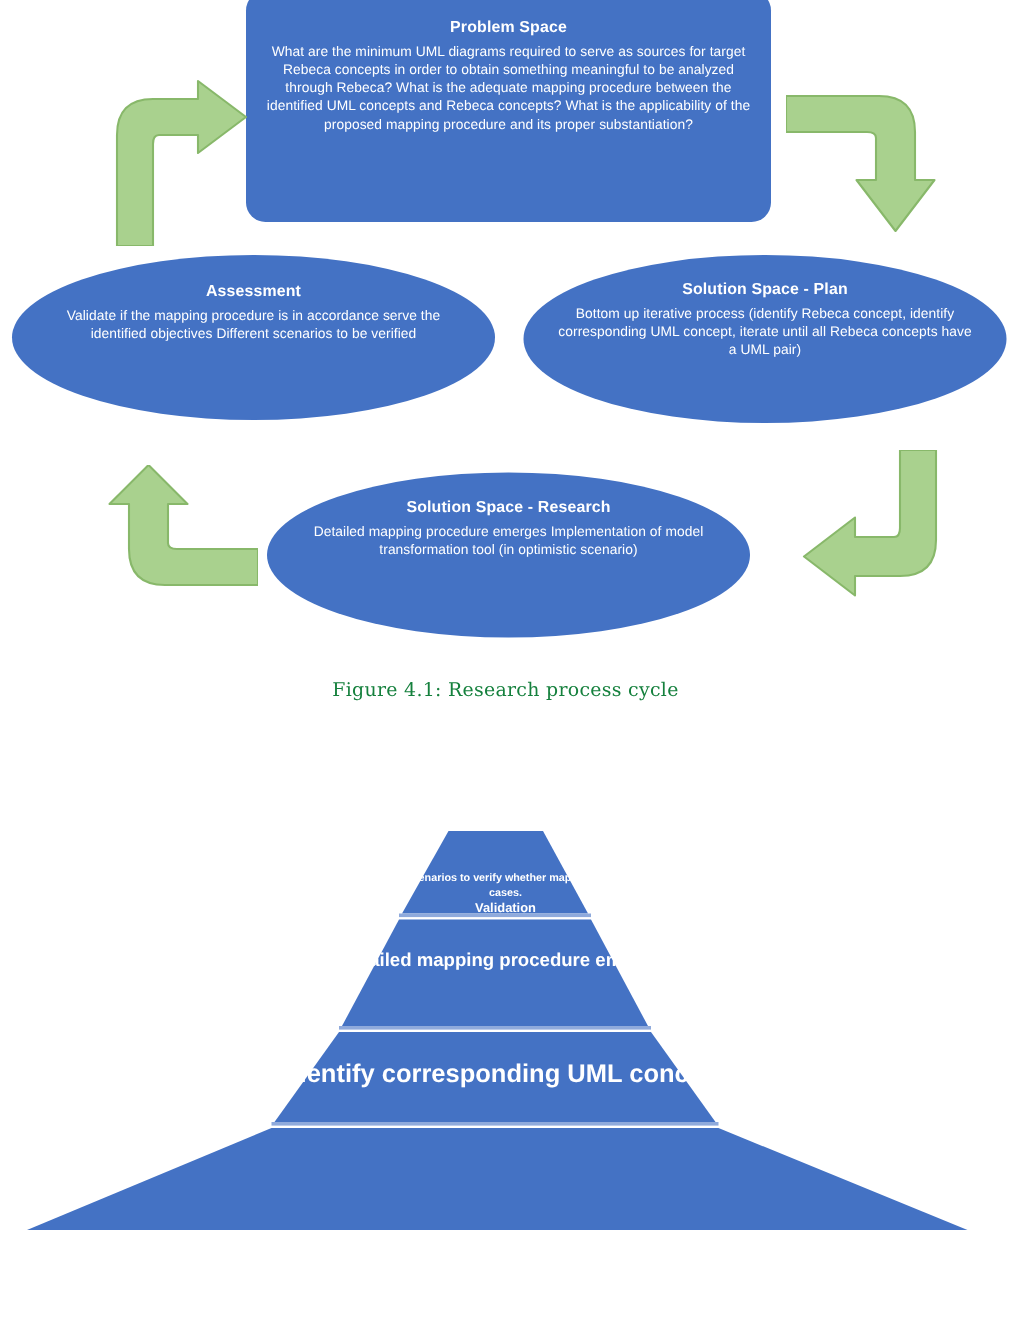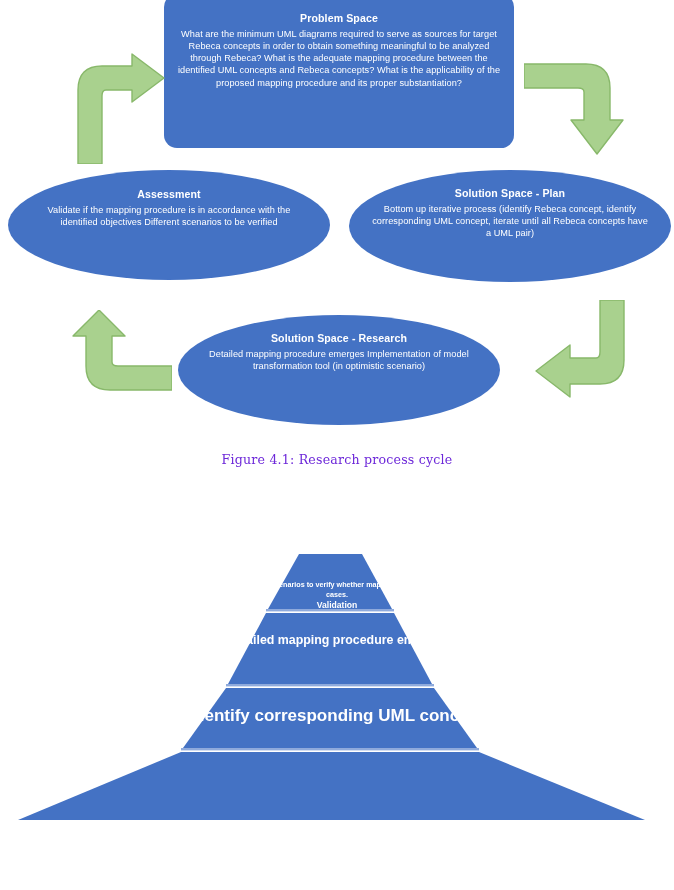--- a/index.html
+++ b/index.html
@@ -100,21 +100,21 @@
 
   
   #figure-caption {
     position: absolute;
     left: 0;
     top: 452px;
     width: 674px;
     text-align: center;
     font-family: "DejaVu Serif", "Liberation Serif", serif;
     font-size: 12.6px;
-    color: #6d28d9;
+    color: #15803d;
     letter-spacing: 0.2px;
   }
 
   
   #fig-pyramid {
     position: absolute;
     left: 0;
     top: 540px;
     width: 674px;
     height: 300px;
@@ -158,21 +158,21 @@
 
   <div id="problem-space-box"></div>
   <div class="node-text" id="problem-space-text">
     <span class="node-title">Problem Space</span>
     <span class="node-body">What are the minimum UML diagrams required to serve as sources for target Rebeca concepts in order to obtain something meaningful to be analyzed through Rebeca? What is the adequate mapping procedure between the identified UML concepts and Rebeca concepts? What is the applicability of the proposed mapping procedure and its proper substantiation?</span>
   </div>
 
   <div class="ellipse" id="assessment-ellipse"></div>
   <div class="node-text" id="assessment-text">
     <span class="node-title">Assessment</span>
-    <span class="node-body">Validate if the mapping procedure is in accordance with the identified objectives Different scenarios to be verified</span>
+    <span class="node-body">Validate if the mapping procedure is in accordance serve the identified objectives Different scenarios to be verified</span>
   </div>
 
   <div class="ellipse" id="plan-ellipse"></div>
   <div class="node-text" id="plan-text">
     <span class="node-title">Solution Space - Plan</span>
     <span class="node-body">Bottom up iterative process (identify Rebeca concept, identify corresponding UML concept, iterate until all Rebeca concepts have a UML pair)</span>
   </div>
 
   <div class="ellipse" id="creation-ellipse"></div>
   <div class="node-text" id="creation-text">

